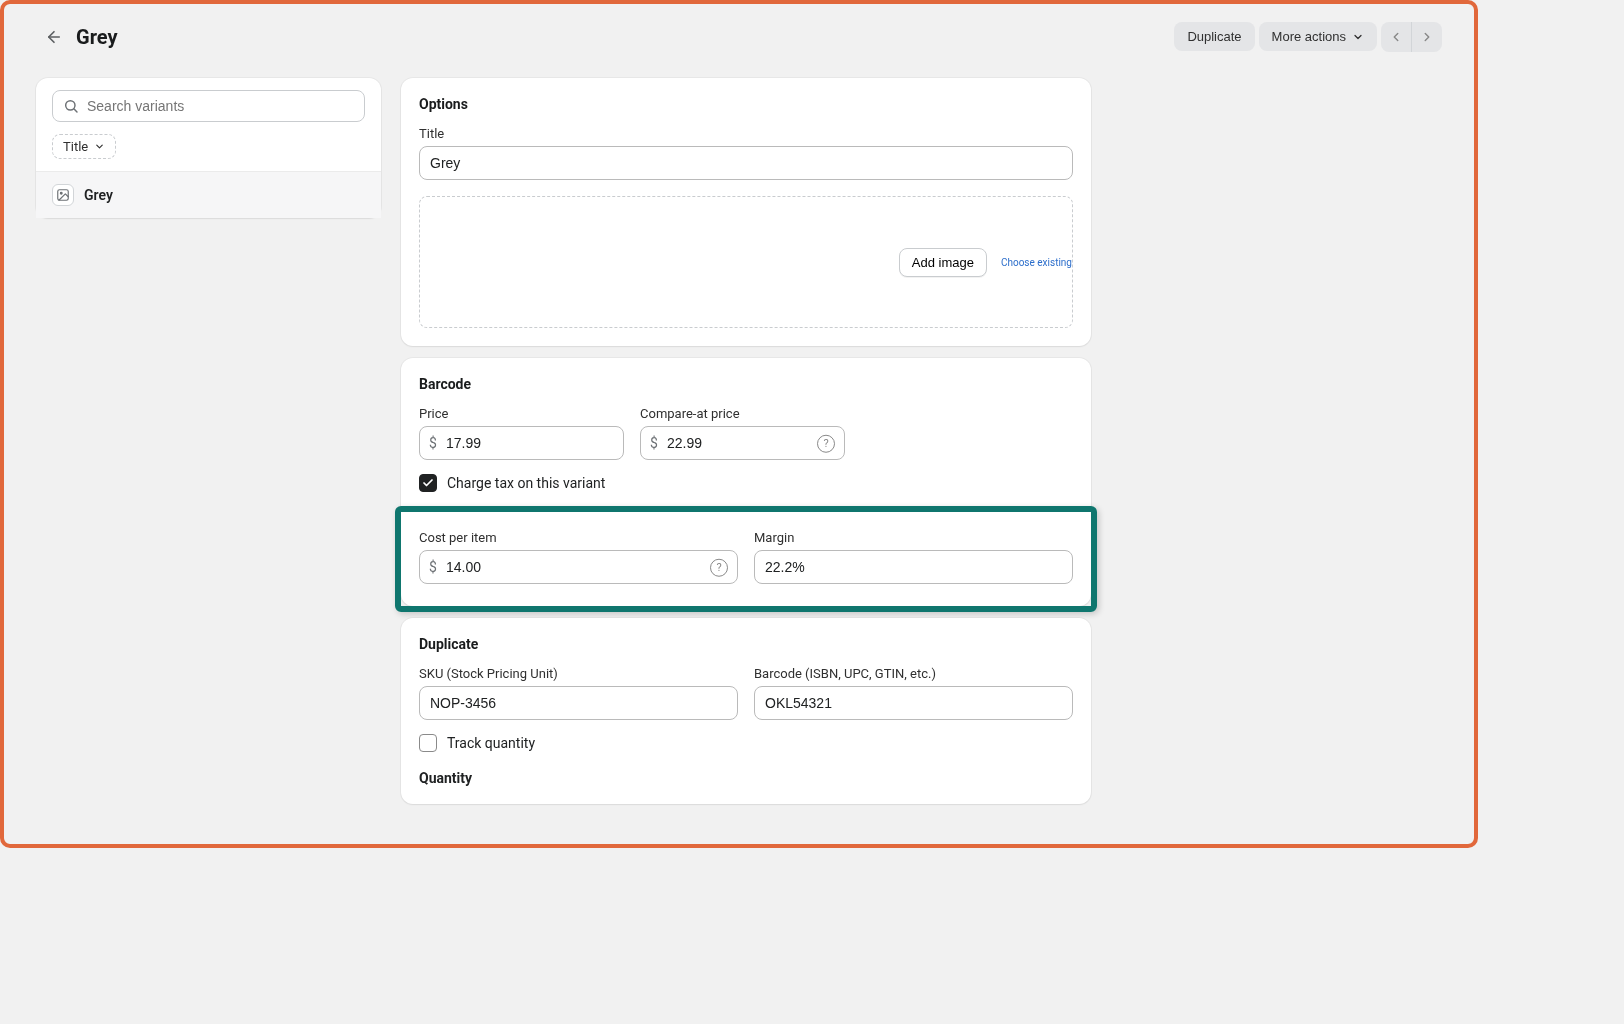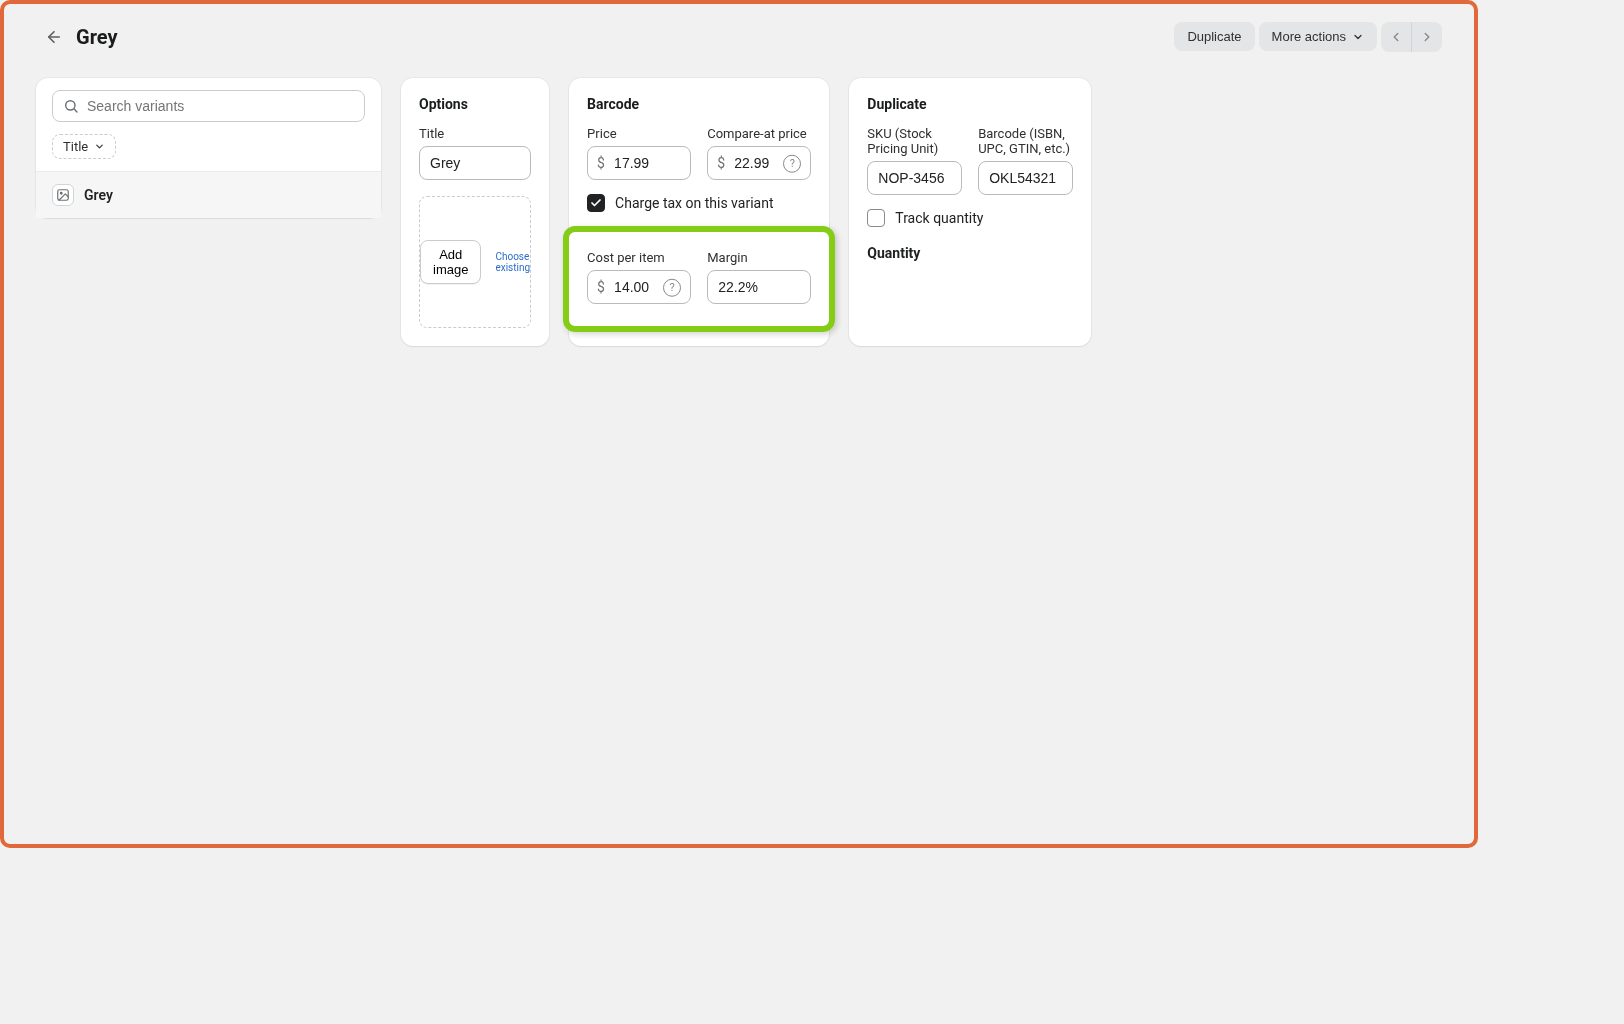--- a/index.html
+++ b/index.html
@@ -83,22 +83,22 @@
     padding: 18px 32px 32px 32px;
   }
   .sidebar {
     width: 345px;
     flex-shrink: 0;
   }
   .main {
     flex: 1;
     max-width: 690px;
     display: flex;
-    flex-direction: row;
-    gap: 20px;
+    flex-direction: column;
+    gap: 12px;
   }
 
   
   .card {
     background: #fff;
     border-radius: 12px;
     box-shadow: 0 0 0 1px rgba(0,0,0,0.04), 0 1px 2px rgba(0,0,0,0.06);
   }
 
   
@@ -212,21 +212,21 @@
     color: #8a8a8a;
   }
 
   .dropzone {
     margin-top: 16px;
     border: 1px dashed #c9cccf;
     border-radius: 8px;
     height: 132px;
     display: flex;
     align-items: center;
-    justify-content: flex-start;
+    justify-content: flex-end;
     gap: 14px;
   }
   .btn-outline {
     border: 1px solid #c9cccf;
     background: #fff;
     border-radius: 8px;
     box-shadow: 0 1px 0 rgba(0,0,0,0.05);
     padding: 6px 12px;
     font-size: 13px;
     cursor: pointer;
@@ -241,22 +241,22 @@
     width: 18px; height: 18px; border-radius: 4px;
     border: 1px solid #8a8a8a; display: inline-flex;
     align-items: center; justify-content: center; flex-shrink: 0;
   }
   .checkbox.checked {
     background: #202223; border-color: #202223; color: #fff;
   }
   .checkbox svg { width: 12px; height: 12px; }
 
   .highlight-border {
-    border: 6px solid #84cc16;
-    border-radius: 12px;
+    border: 6px solid #0f766e;
+    border-radius: 6px;
     margin: 14px -24px -24px -24px;
     padding: 18px 18px 22px 18px;
     box-shadow: 2px 2px 6px rgba(0,0,0,0.18);
   }
 
   .help-icon {
     width: 18px; height: 18px; border-radius: 50%;
     border: 1.5px solid #8a8a8a;
     display: inline-flex; align-items: center; justify-content: center;
     font-size: 11px; color: #8a8a8a;

